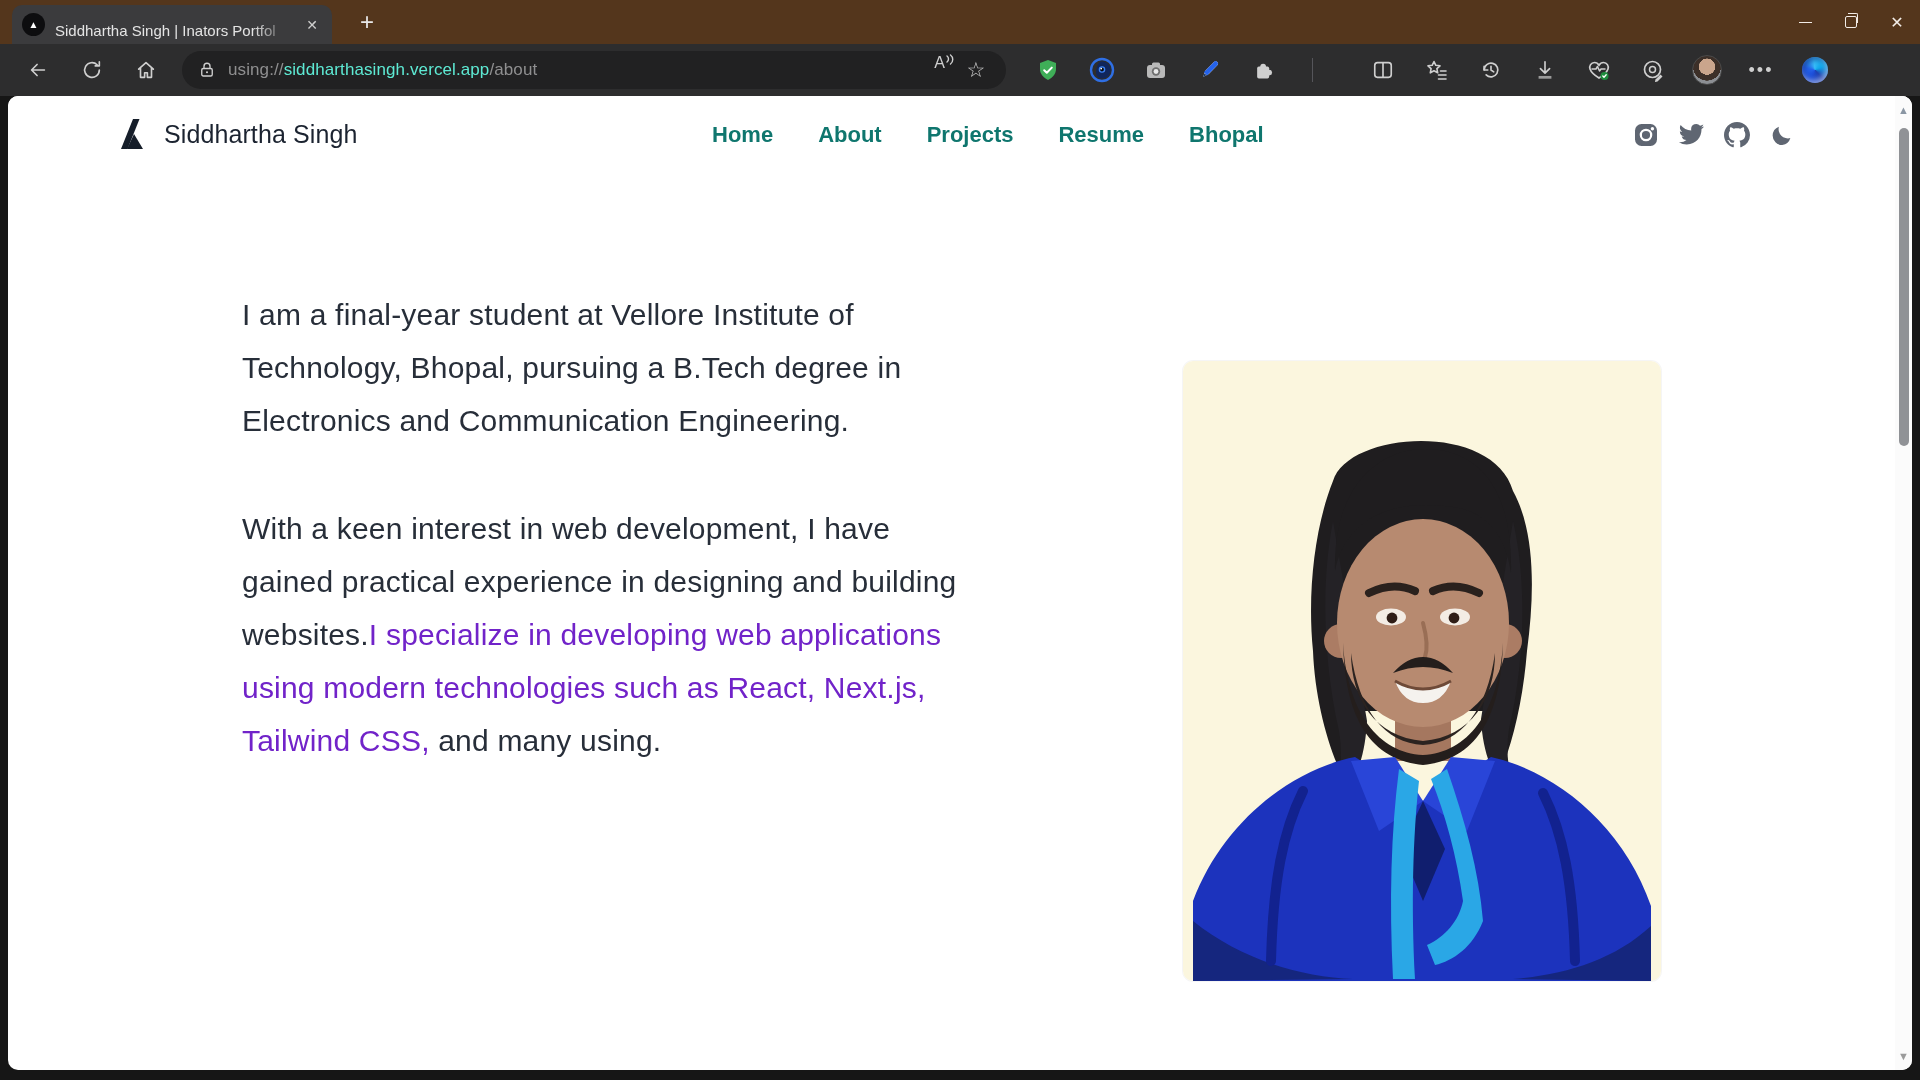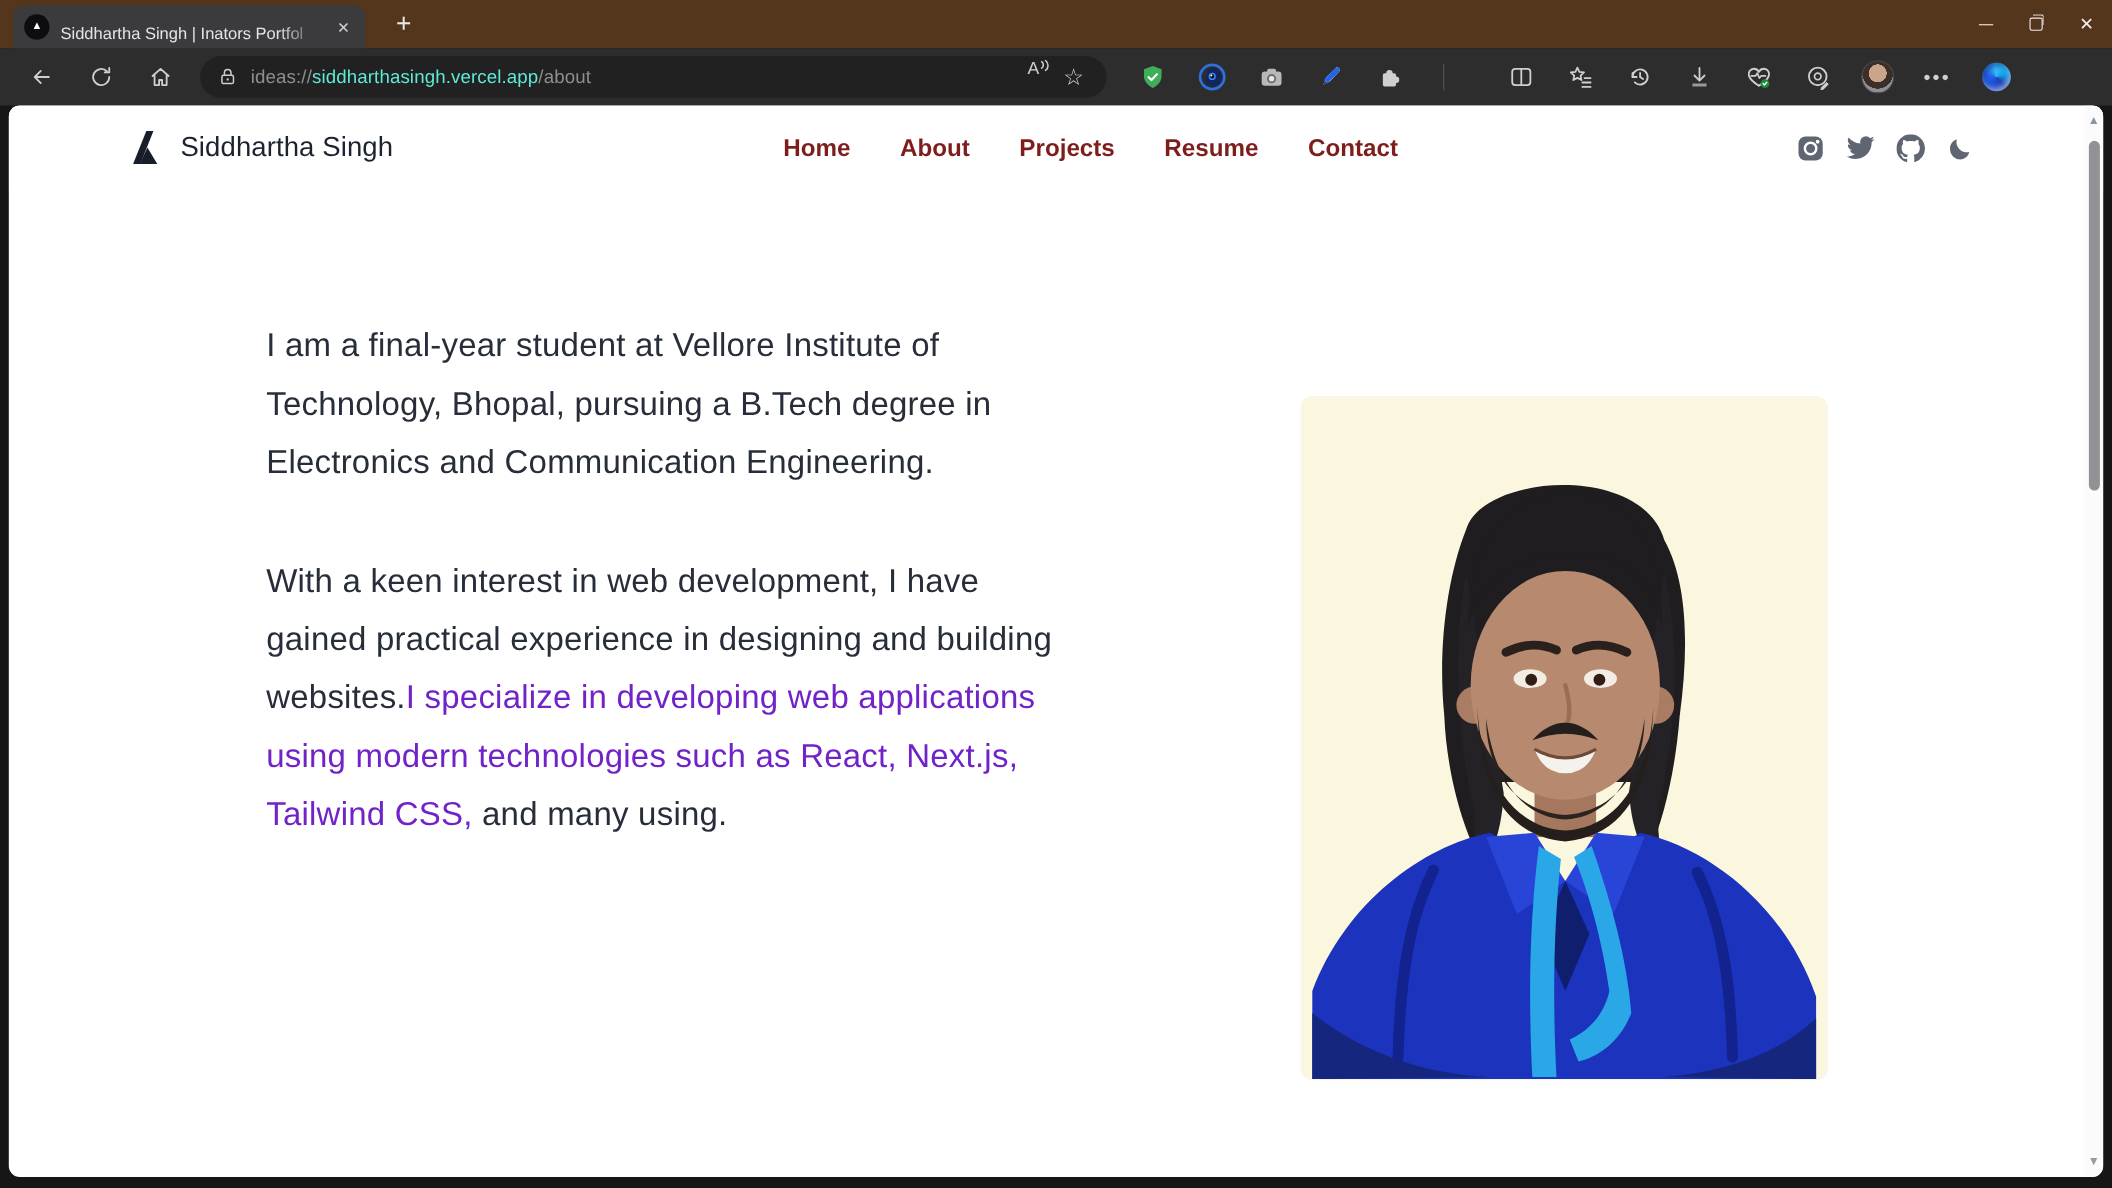--- a/index.html
+++ b/index.html
@@ -64,21 +64,21 @@
   }
   
   .page{
     position:absolute;top:96px;left:8px;width:1904px;height:974px;background:#ffffff;
     border-radius:10px;overflow:hidden;
   }
   .site-header{position:absolute;top:0;left:0;width:100%;height:78px;background:#fff;}
   .brand{position:absolute;left:104px;top:20px;display:flex;align-items:center;gap:14px;}
   .brand-name{font-size:25px;font-weight:400;color:#1b2330;letter-spacing:0.1px;}
   .nav{position:absolute;left:704px;top:0;height:78px;display:flex;align-items:center;gap:45px;}
-  .nav a{font-size:22px;font-weight:600;color:#7f1d1d;text-decoration:none;}
+  .nav a{font-size:22px;font-weight:600;color:#0f766e;text-decoration:none;}
   .socials{position:absolute;right:118px;top:0;height:78px;display:flex;align-items:center;gap:19px;}
   .socials svg{display:block;}
   
   .about-text{
     position:absolute;left:234px;top:192px;width:880px;
     font-size:30px;line-height:53px;color:#272e39;letter-spacing:0.2px;
   }
   .about-text p{margin:0 0 55px 0;white-space:pre-line;}
   .hl{color:#7123c9;}
   
@@ -131,21 +131,21 @@
         <path d="M4 11 12 4l8 7M6 9.5V20h4.5v-5h3v5H18V9.5" fill="none" stroke="#cfcfcf" stroke-width="1.8" stroke-linecap="round" stroke-linejoin="round"></path>
       </svg>
   </div>
 
   <div class="urlpill">
     <svg width="18" height="18" viewBox="0 0 24 24">
         <rect x="5" y="10" width="14" height="10" rx="2" fill="none" stroke="#cfcfcf" stroke-width="1.8"></rect>
         <path d="M8 10V7a4 4 0 0 1 8 0v3" fill="none" stroke="#cfcfcf" stroke-width="1.8"></path>
         <circle cx="12" cy="15" r="1.4" fill="#cfcfcf"></circle>
       </svg>
-    <div class="url"><span class="dim">ideas://</span><span class="host">siddharthasingh.vercel.app</span><span class="dim">/about</span></div>
+    <div class="url"><span class="dim">using://</span><span class="host">siddharthasingh.vercel.app</span><span class="dim">/about</span></div>
     <div class="pill-spacer"></div>
     <div class="pillicon read-aloud">
       <span>A</span>
       <svg width="9" height="14" viewBox="0 0 9 14">
           <path d="M2 2c2 1.5 2 4.5 0 6M5.5 1c3 2.2 3 6.8 0 9" fill="none" stroke="#cfcfcf" stroke-width="1.4" stroke-linecap="round"></path>
         </svg>
     </div>
     <div class="pillicon star-glyph">☆</div>
   </div>
 
@@ -248,21 +248,21 @@
         <polygon points="22,18 31,33 15,33" fill="#161e2a"></polygon>
       </svg>
       <span class="brand-name">Siddhartha Singh</span>
     </div>
 
     <nav class="nav">
       <a href="#">Home</a>
       <a href="#">About</a>
       <a href="#">Projects</a>
       <a href="#">Resume</a>
-      <a href="#">Contact</a>
+      <a href="#">Bhopal</a>
     </nav>
 
     <div class="socials">
       <a href="#">
         <svg width="26" height="26" viewBox="0 0 26 26">
             <rect x="2" y="2" width="22" height="22" rx="6.5" fill="#5f6672"></rect>
             <circle cx="13" cy="13" r="5.2" fill="none" stroke="#fff" stroke-width="2.2"></circle>
             <circle cx="19.4" cy="6.8" r="1.7" fill="#fff"></circle>
           </svg>
       </a>

